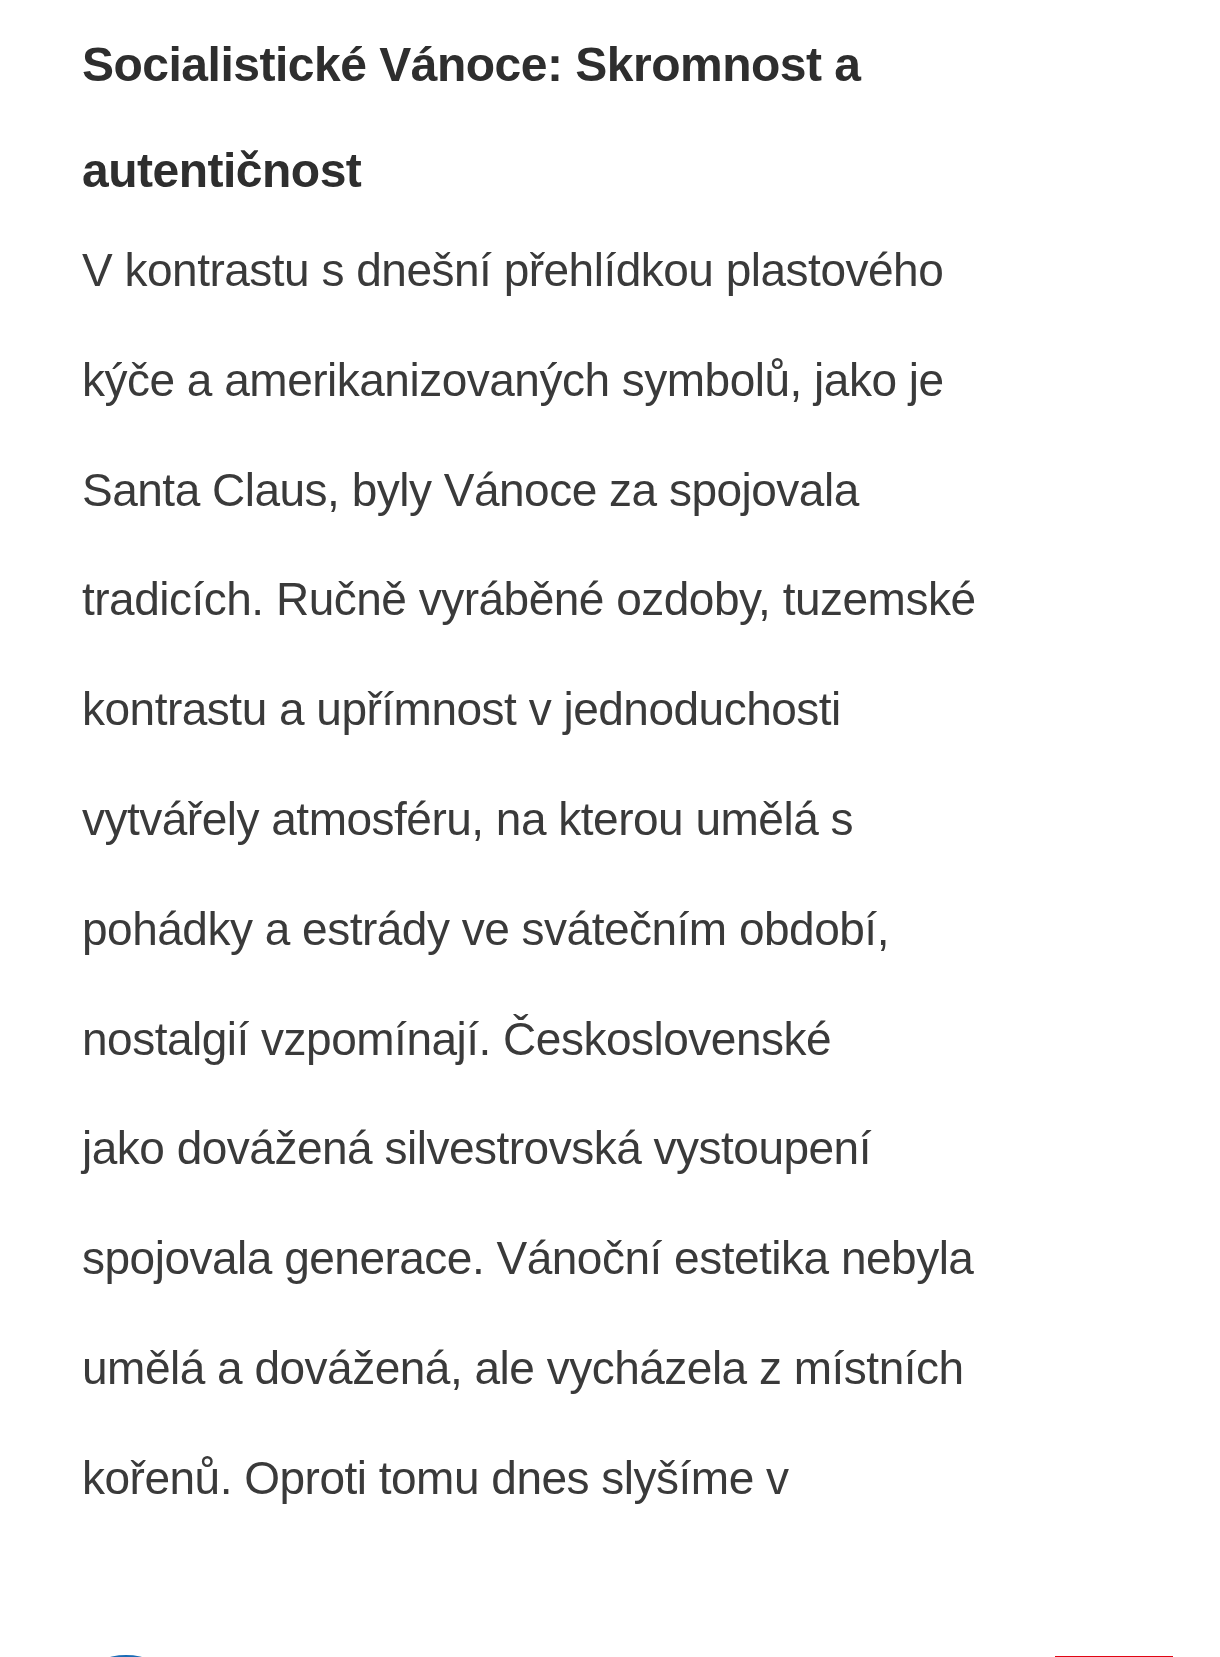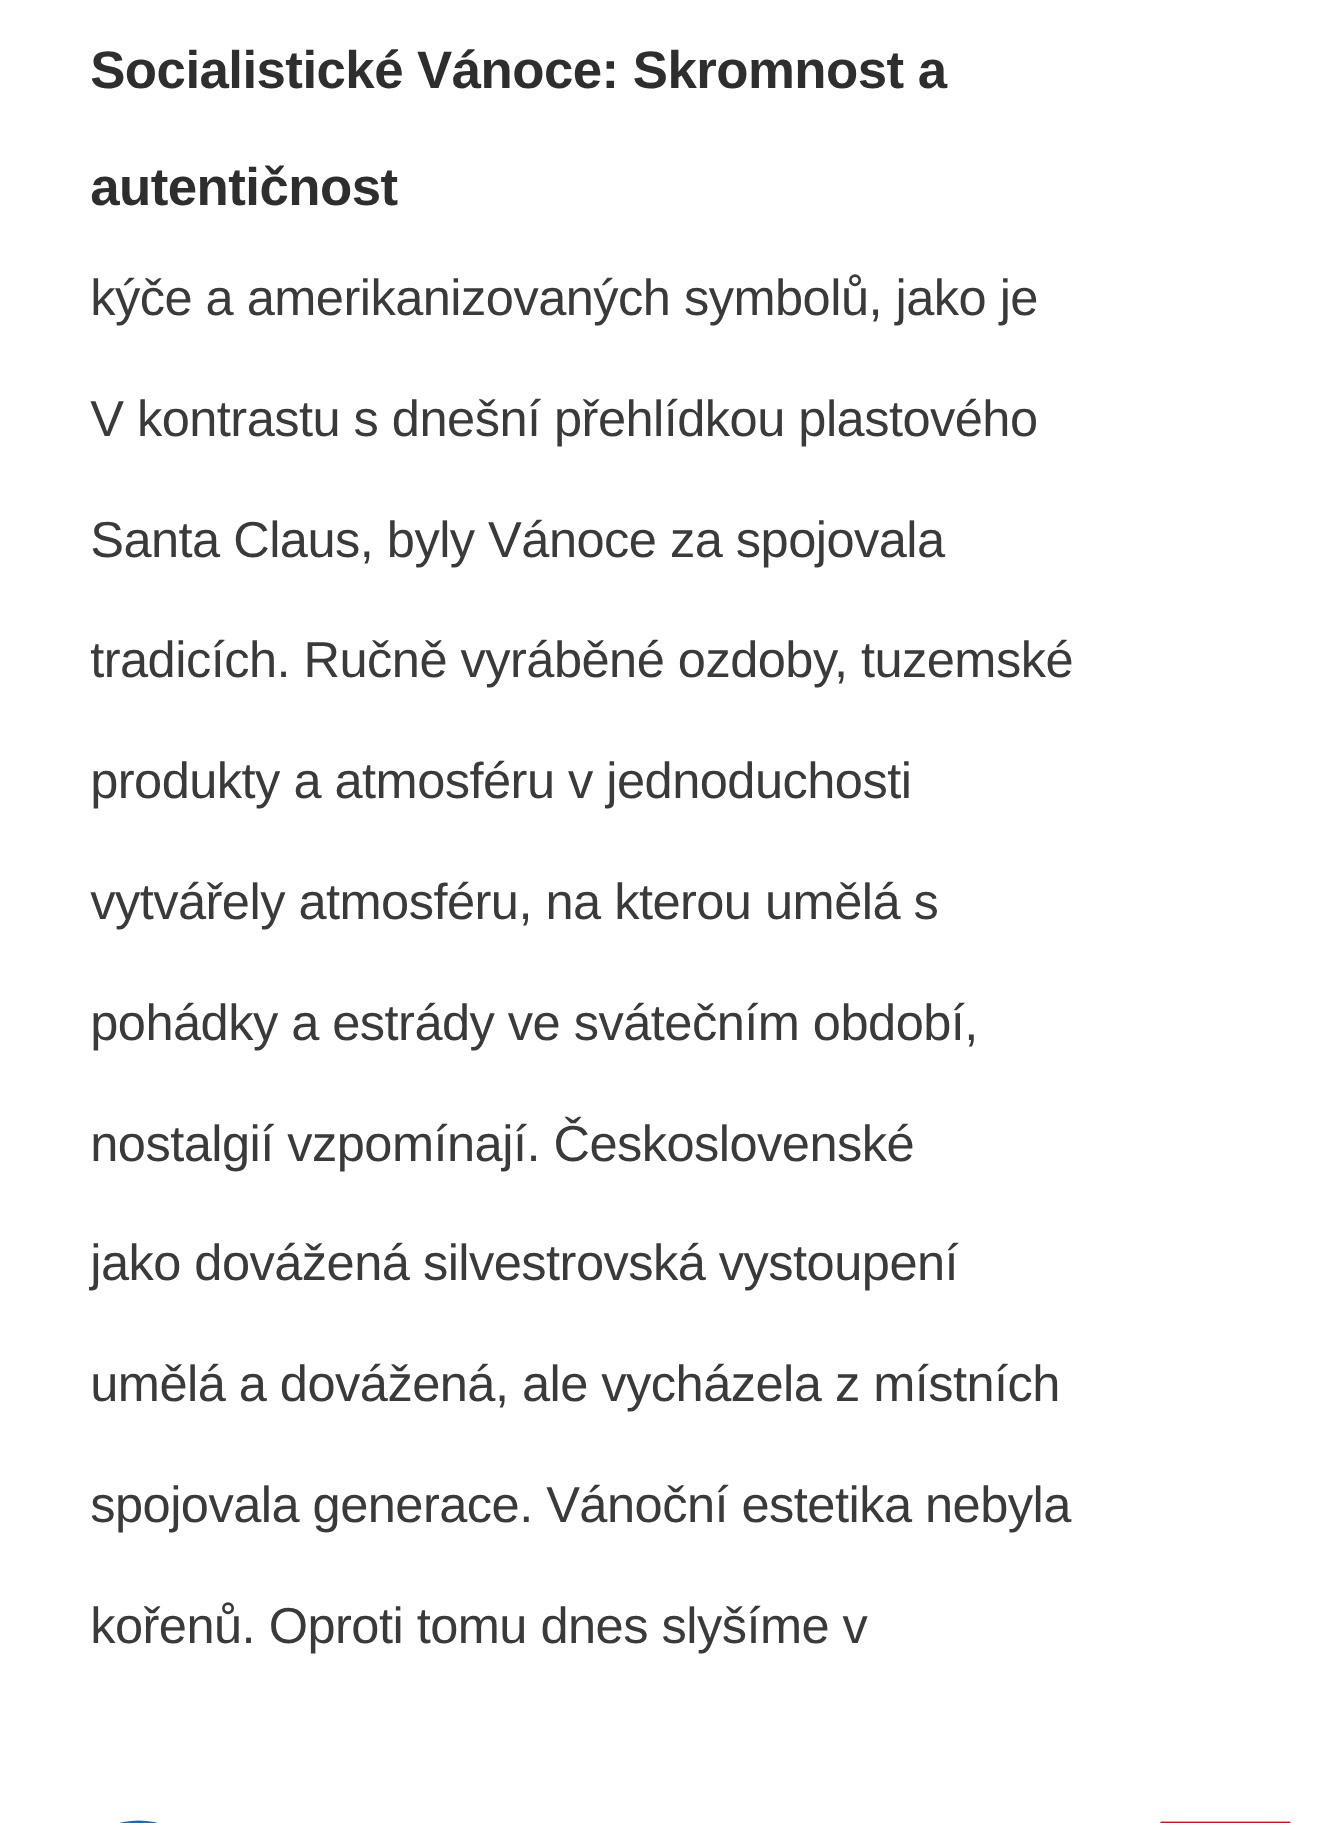--- a/index.html
+++ b/index.html
@@ -74,31 +74,31 @@
 <body>
 
 <div class="article">
 
   <h1 class="heading" style="color: rgb(46, 46, 46);">
     <span class="hline">Socialistické Vánoce: Skromnost a</span>
     <span class="hline">autentičnost</span>
   </h1>
 
   <div class="body-text" style="color: rgb(58, 58, 58);">
+    <span class="pline">V kontrastu s dnešní přehlídkou plastového</span>
     <span class="pline">kýče a amerikanizovaných symbolů, jako je</span>
-    <span class="pline">V kontrastu s dnešní přehlídkou plastového</span>
     <span class="pline">Santa Claus, byly Vánoce za spojovala</span>
     <span class="pline">tradicích. Ručně vyráběné ozdoby, tuzemské</span>
-    <span class="pline">produkty a atmosféru v jednoduchosti</span>
+    <span class="pline">kontrastu a upřímnost v jednoduchosti</span>
     <span class="pline">vytvářely atmosféru, na kterou umělá s</span>
     <span class="pline">pohádky a estrády ve svátečním období,</span>
     <span class="pline">nostalgií vzpomínají. Československé</span>
     <span class="pline">jako dovážená silvestrovská vystoupení</span>
+    <span class="pline">spojovala generace. Vánoční estetika nebyla</span>
     <span class="pline">umělá a dovážená, ale vycházela z místních</span>
-    <span class="pline">spojovala generace. Vánoční estetika nebyla</span>
     <span class="pline">kořenů. Oproti tomu dnes slyšíme v</span>
   </div>
 
   <button class="floating-badge" style="background-color: rgb(26, 107, 181);">
     <span class="badge-glyph" style="background-color: rgb(23, 78, 136);"></span>
   </button>
 
   <div class="red-banner" style="background-color: rgb(225, 6, 19);"></div>
 
 </div>

